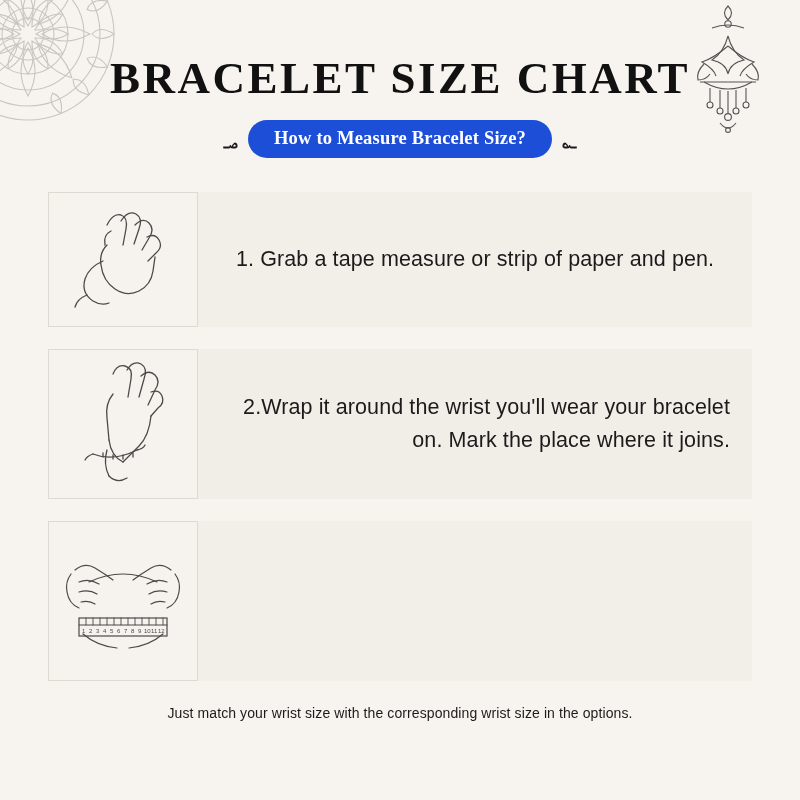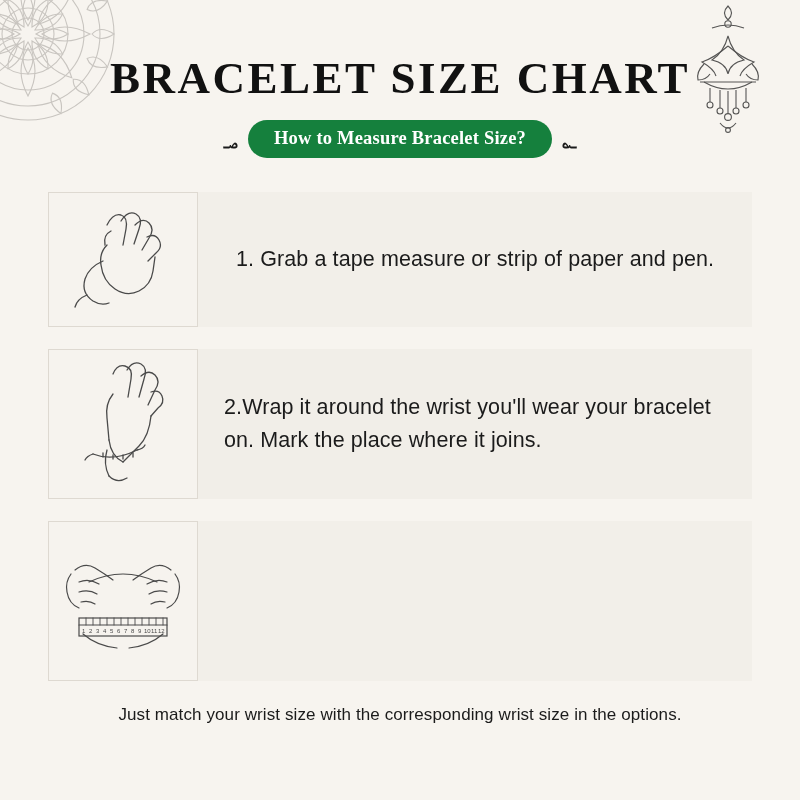--- a/index.html
+++ b/index.html
@@ -58,21 +58,21 @@
   .flourish {
     font-family: "Liberation Serif", serif;
     font-size: 26px;
     color: #1a1a1a;
     line-height: 1;
     transform: translateY(-2px);
   }
   .flourish.right { transform: translateY(-2px) scaleX(-1); }
 
   .subtitle-pill {
-    background: #15803d;
+    background: #1d4ed8;
     color: #fff;
     border-radius: 22px;
     padding: 8px 26px 9px 26px;
     font-family: "Liberation Serif", serif;
     font-size: 18.5px;
     font-weight: 700;
     letter-spacing: .2px;
     white-space: nowrap;
   }
 
@@ -80,21 +80,21 @@
   .steps {
     margin-top: 34px;
     padding: 0 48px;
   }
   .step {
     display: flex;
     align-items: stretch;
     background: #f2efe9;
     margin-bottom: 22px;
   }
-  .step.alt { background: #f1eee8; }
+  .step.alt { background: #f1eee8; text-align: right; }
 
   .step-figure {
     width: 150px;
     min-width: 150px;
     background: #f6f3ee;
     border: 1px solid #ded9d1;
     box-sizing: border-box;
     display: flex;
     align-items: center;
     justify-content: center;
@@ -108,21 +108,21 @@
     line-height: 1.55;
     color: #1b1b1b;
     letter-spacing: .1px;
   }
   .step-1 .step-figure, .step-1 { height: 135px; gap: 12px; }
   .step-2 .step-figure, .step-2 { height: 150px; }
   .step-3 .step-figure, .step-3 { height: 160px; }
 
   .footer-note {
     text-align: center;
-    font-size: 17px;
+    font-size: 14px;
     color: #1b1b1b;
     margin-top: 24px;
     padding: 0 22px;
     letter-spacing: .1px;
   }
 
   svg { display: block; }
 </style>
 </head>
 <body>

